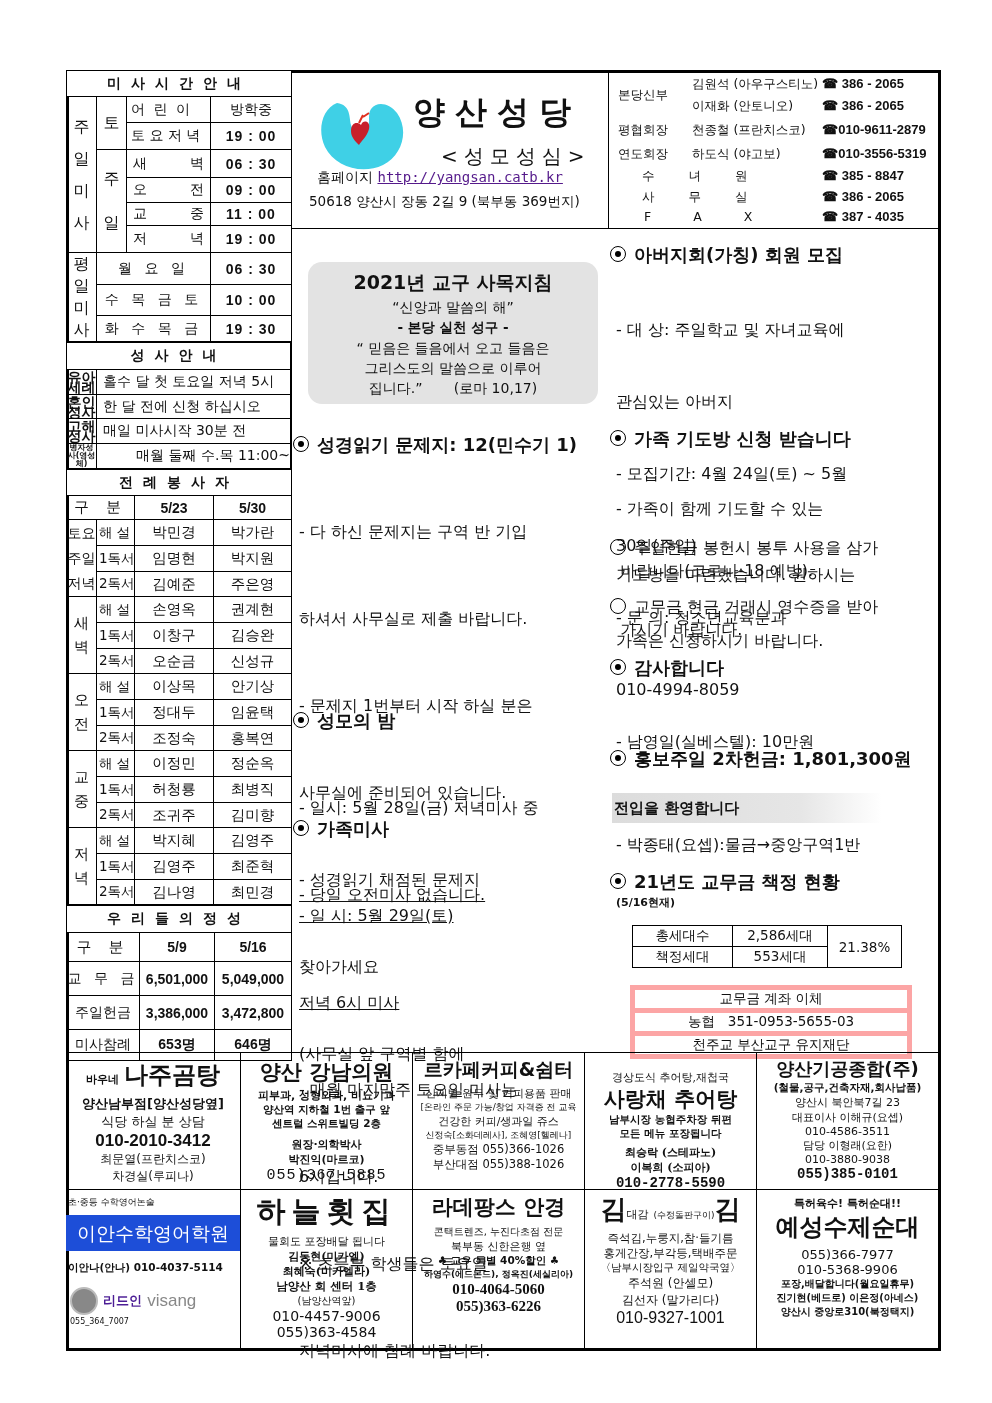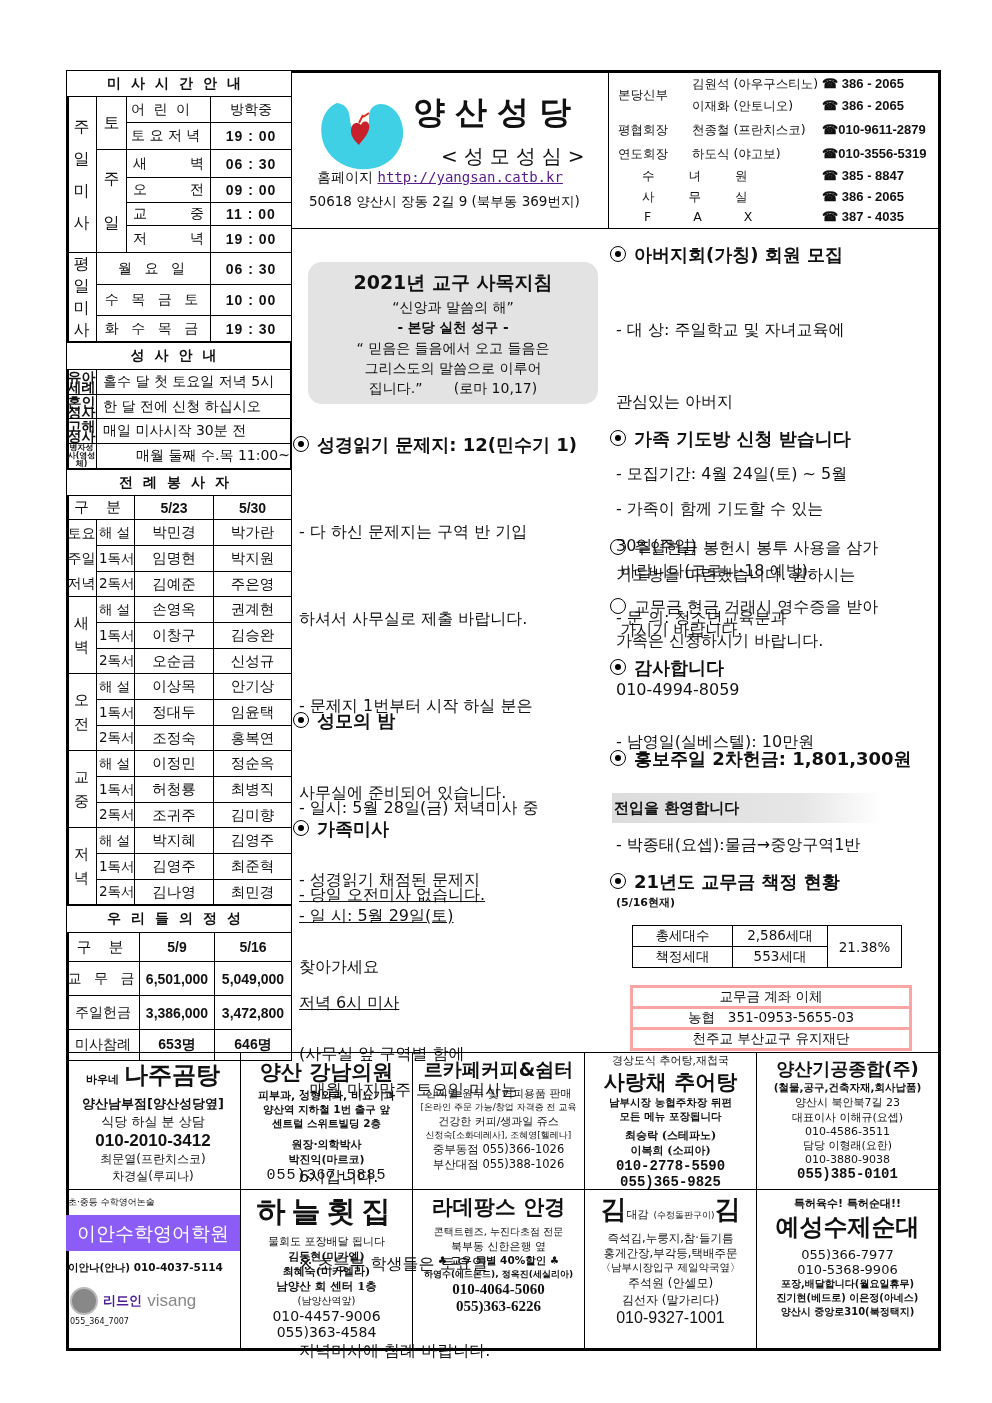--- a/index.html
+++ b/index.html
@@ -40,21 +40,21 @@
 .sec .h{font-size:18px;font-weight:bold;white-space:nowrap}
 .sec .h .bullet{display:inline-block;width:16px;height:16px;border:1.5px solid #000;border-radius:50%;position:relative;vertical-align:-1px;margin-right:8px}
 .sec .h .bullet::after{content:"";position:absolute;left:3.5px;top:3.5px;width:6px;height:6px;background:#000;border-radius:50%}
 .sec .l{white-space:nowrap}
 .u{text-decoration:underline}
 
 #welcome-bar{position:absolute;left:612px;top:793px;width:270px;height:30px;background:linear-gradient(90deg,#dcdcdc 0%,#e6e6e6 70%,#fff 100%);font-weight:bold;font-size:15px;line-height:30px;padding-left:2px}
 #dues-table{position:absolute;left:632px;top:925px;width:270px;border-collapse:collapse}
 #dues-table td{border:1px solid #000;font-size:13.5px;text-align:center;height:21px}
 #account-table{position:absolute;left:630px;top:985px;width:282px;border-collapse:collapse}
-#account-table td{border:3px solid #fca5a5;font-size:13.5px;text-align:center;height:20px}
+#account-table td{border:5px solid #fca5a5;font-size:13.5px;text-align:center;height:20px}
 
 #ads{position:absolute;left:66px;top:1052px;width:875px;height:299px}
 .ad{position:absolute;border-right:1px solid #000;border-top:1px solid #000;text-align:center;overflow:hidden}
 .ad .big{font-weight:bold}
 .ad div{white-space:nowrap}
 </style>
 </head>
 <body>
 
 <div id="frame"></div>
@@ -487,21 +487,21 @@
   </div>
   <div class="ad" style="left:347px;top:0;width:172px;height:137px;padding-top:4px">
     <div class="big" style="font-size:19px">르카페커피&amp;쉼터</div>
     <div style="font-size:11px;margin-top:3px">산지별 원두 및 커피용품 판매</div>
     <div style="font-size:9px">[온라인 주문 가능/창업 자격증 전 교육</div>
     <div style="font-size:11px">건강한 커피/생과일 쥬스</div>
     <div style="font-size:9px">신정숙[소화데레사], 조혜영[헬레나]</div>
     <div style="font-size:11.5px">중부동점 055)366-1026</div>
     <div style="font-size:11.5px">부산대점 055)388-1026</div>
   </div>
-  <div class="ad" style="left:519px;top:0;width:172px;height:137px;padding-top:0;font-family:'DejaVu Serif',serif">
+  <div class="ad" style="left:519px;top:0;width:172px;height:137px;padding-top:17px;font-family:'DejaVu Serif',serif">
     <div style="font-size:11px">경상도식 추어탕,재첩국</div>
     <div class="big" style="font-size:21px;font-family:'DejaVu Sans',sans-serif">사랑채 추어탕</div>
     <div style="font-size:10.5px;font-weight:bold">남부시장 농협주차장 뒤편</div>
     <div style="font-size:10.5px;font-weight:bold">모든 메뉴 포장됩니다</div>
     <div style="font-size:11px;font-weight:bold;margin-top:4px">최승락 (스테파노)</div>
     <div style="font-size:11px;font-weight:bold">이복희 (소피아)</div>
     <div style="font-size:14px;font-weight:bold;font-family:'Liberation Mono',monospace">010-2778-5590</div>
     <div style="font-size:14px;font-weight:bold;font-family:'Liberation Mono',monospace">055)365-9825</div>
   </div>
   <div class="ad" style="left:691px;top:0;width:181px;height:137px;padding-top:4px;border-right:none">
@@ -510,21 +510,21 @@
     <div style="font-size:11px">양산시 북안북7길 23</div>
     <div style="font-size:11px">대표이사 이해규(요셉)</div>
     <div style="font-size:11px">010-4586-3511</div>
     <div style="font-size:11px">담당 이형래(요한)</div>
     <div style="font-size:11px">010-3880-9038</div>
     <div style="font-size:14px;font-weight:bold;font-family:'Liberation Mono',monospace">055)385-0101</div>
   </div>
 
   <div class="ad" style="left:0;top:137px;width:175px;height:162px;text-align:left">
     <div style="font-size:9px;margin:6px 0 0 2px">초·중등 수학영어논술</div>
-    <div style="background:#8b5cf6;color:#fff;font-size:19px;height:36px;line-height:36px;text-align:center;margin-top:6px">이안수학영어학원</div>
+    <div style="background:#1d4ed8;color:#fff;font-size:19px;height:36px;line-height:36px;text-align:center;margin-top:6px">이안수학영어학원</div>
     <div style="font-size:10.5px;font-weight:bold;margin:10px 0 0 2px">이안나(안나) 010-4037-5114</div>
     <div style="margin:12px 0 0 4px;height:30px;position:relative">
       <span style="display:inline-block;width:28px;height:28px;border-radius:50%;background:#888;border:2px solid #bbb;vertical-align:middle"></span>
       <span style="font-size:13px;font-weight:bold;color:#4c1d95;vertical-align:middle">리드인</span>
       <span style="font-size:17px;color:#888;vertical-align:middle;font-family:'Liberation Sans',sans-serif">visang</span>
     </div>
     <div style="font-size:8px;margin-left:4px">055_364_7007</div>
   </div>
   <div class="ad" style="left:175px;top:137px;width:172px;height:162px;padding-top:2px">
     <div class="big" style="font-size:29px;letter-spacing:6px">하늘횟집</div>

